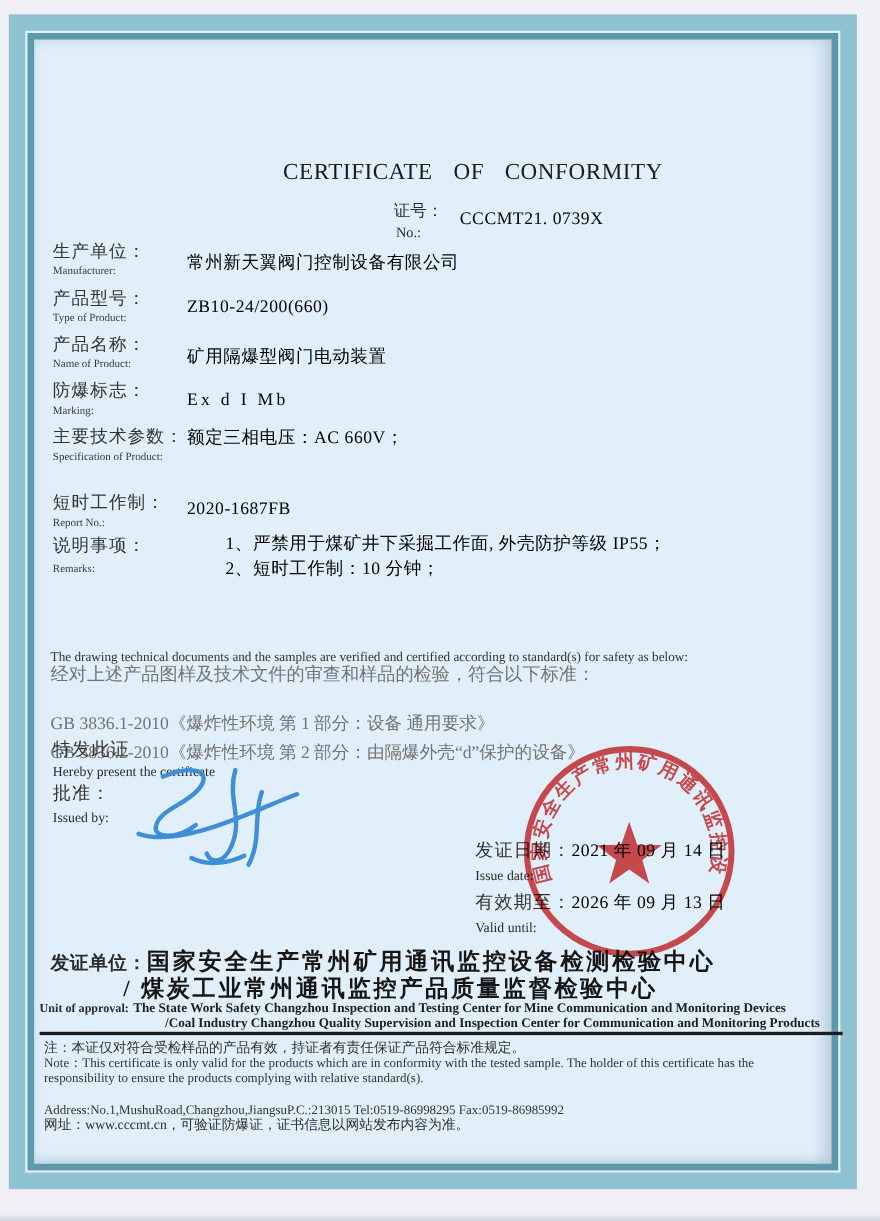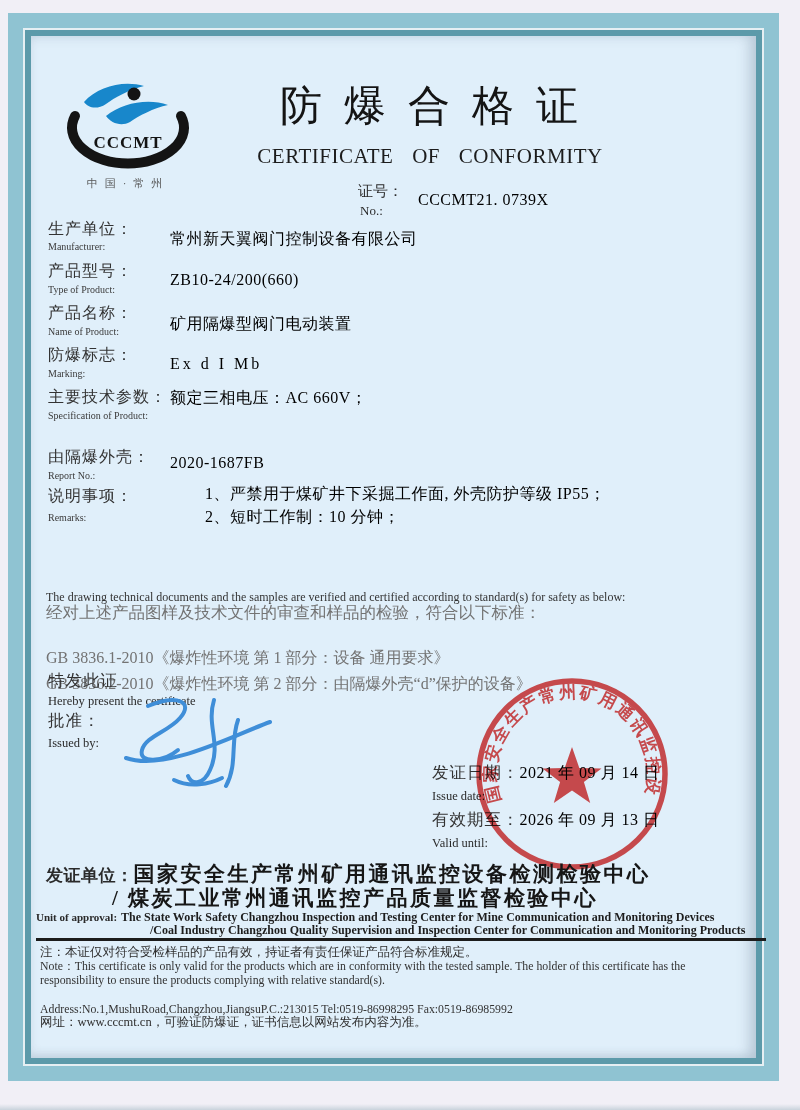--- a/index.html
+++ b/index.html
@@ -40,32 +40,21 @@
   <div class="band">
     <div class="lightline">
       <div class="darkline">
         <div class="paper"></div>
       </div>
     </div>
   </div>
 
   <div class="content">
 
-    <div class="abs" style="left:48px;top:76px;width:160px;height:112px;">
-      <svg width="160" height="112" viewBox="0 0 160 112">
-        <path d="M 27,40 A 56,36 0 1 0 133,40" fill="none" stroke="#141414" stroke-width="10" stroke-linecap="round"></path>
-        <path d="M36,26 C50,10 76,4 96,10 C82,13 66,22 58,28 C49,34 40,32 36,26 Z" fill="#1887cb"></path>
-        <path d="M58,40 C74,27 100,22 120,29 C106,32 90,40 82,46 C73,51 63,47 58,40 Z" fill="#1887cb"></path>
-        <circle cx="86" cy="18" r="6.5" fill="#141414"></circle>
-        <text x="80" y="72" text-anchor="middle" font-size="17" font-weight="bold" fill="#141414" letter-spacing="1">CCCMT</text>
-      </svg>
-      <div class="abs" style="left:0;top:100px;width:160px;text-align:center;font-size:11px;color:#555;letter-spacing:7px;">中国·常州</div>
-    </div>
 
-    <div class="abs title" style="left:240px;top:78px;width:400px;text-align:center;">防爆合格证</div>
     <div class="abs subtitle" style="left:240px;top:144px;width:380px;text-align:center;">CERTIFICATE OF CONFORMITY</div>
 
     <div class="abs" style="left:358px;top:182px;font-size:15px;">证号：</div>
     <div class="abs" style="left:360px;top:203px;font-size:13px;">No.:</div>
     <div class="abs value" style="left:418px;top:191px;">CCCMT21. 0739X</div>
 
     <div>
       <div class="abs zh-label" style="left:48px;top:219px;">生产单位：</div>
       <div class="abs en-label" style="left:48px;top:241px;">Manufacturer:</div>
       <div class="abs value" style="left:170px;top:229px;">常州新天翼阀门控制设备有限公司</div>
@@ -84,21 +73,21 @@
       <div class="abs zh-label" style="left:48px;top:345px;">防爆标志：</div>
       <div class="abs en-label" style="left:48px;top:368px;">Marking:</div>
       <div class="abs value" style="left:170px;top:355px;letter-spacing:3px;">Ex d I Mb</div>
     </div>
     <div>
       <div class="abs zh-label" style="left:48px;top:387px;">主要技术参数：</div>
       <div class="abs en-label" style="left:48px;top:410px;">Specification of Product:</div>
       <div class="abs value" style="left:170px;top:388px;">额定三相电压：AC 660V；</div>
     </div>
     <div>
-      <div class="abs zh-label" style="left:48px;top:447px;">由隔爆外壳：</div>
+      <div class="abs zh-label" style="left:48px;top:447px;">短时工作制：</div>
       <div class="abs en-label" style="left:48px;top:470px;">Report No.:</div>
       <div class="abs value" style="left:170px;top:454px;">2020-1687FB</div>
     </div>
     <div>
       <div class="abs zh-label" style="left:48px;top:486px;">说明事项：</div>
       <div class="abs en-label" style="left:48px;top:512px;">Remarks:</div>
       <div class="abs value" style="left:205px;top:484px;">1、严禁用于煤矿井下采掘工作面, 外壳防护等级 IP55；</div>
       <div class="abs value" style="left:205px;top:507px;">2、短时工作制：10 分钟；</div>
     </div>
 

